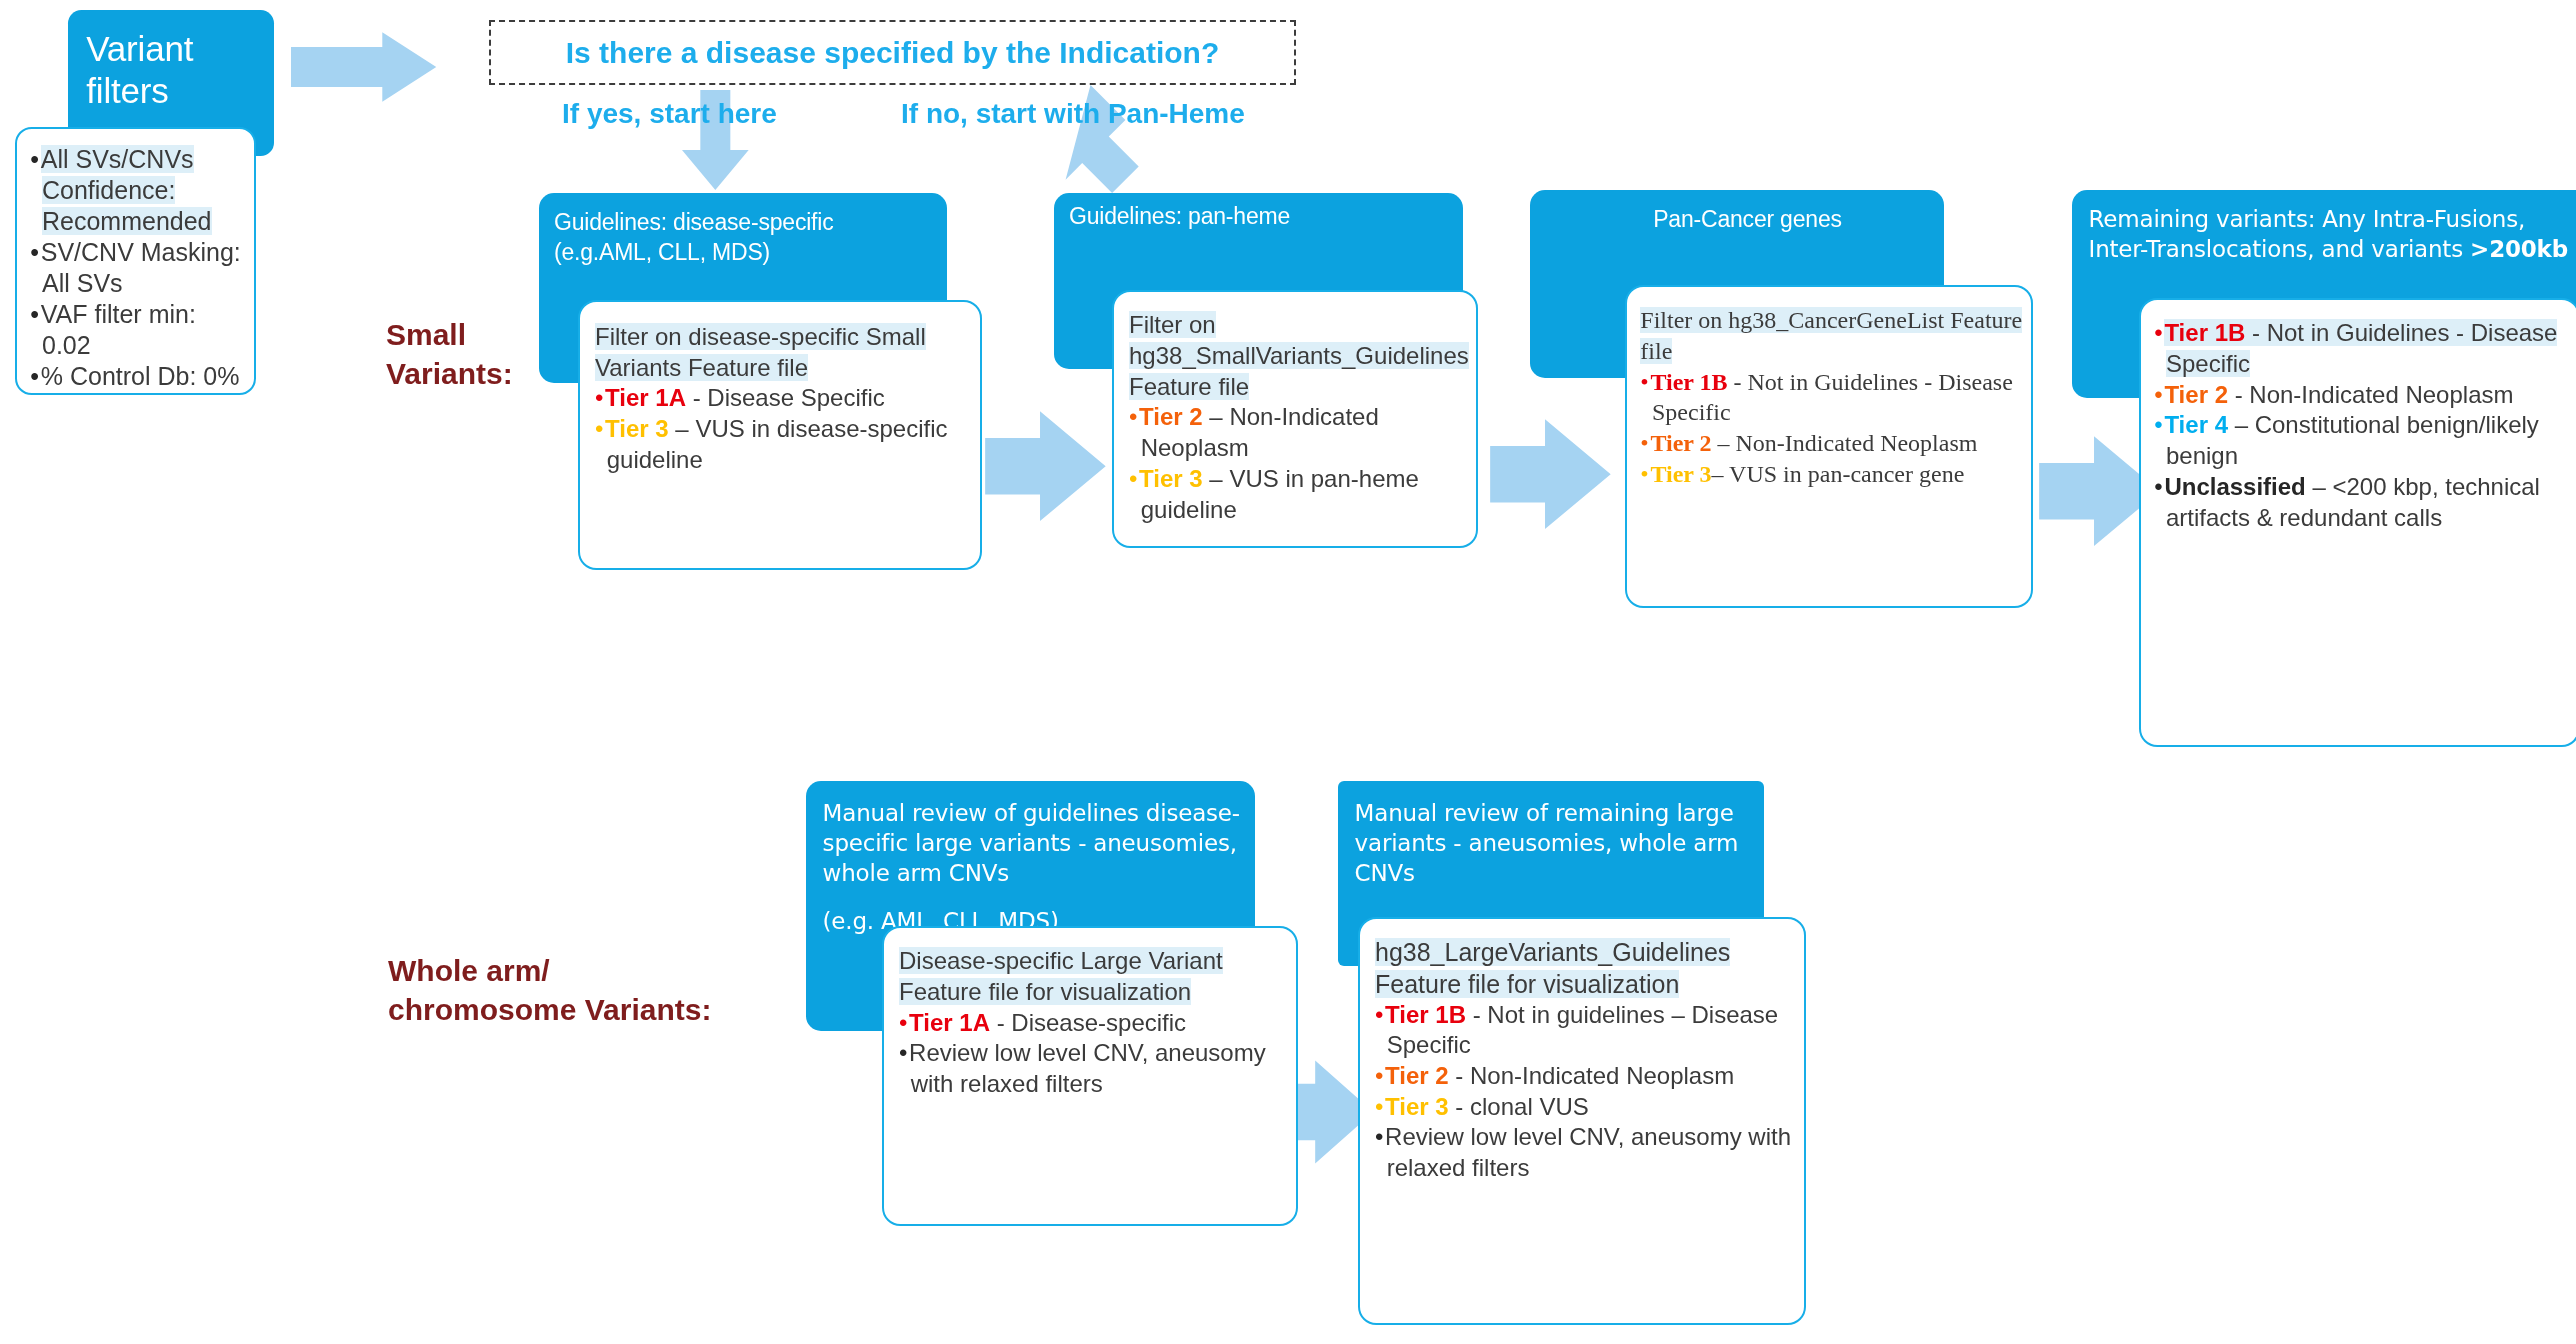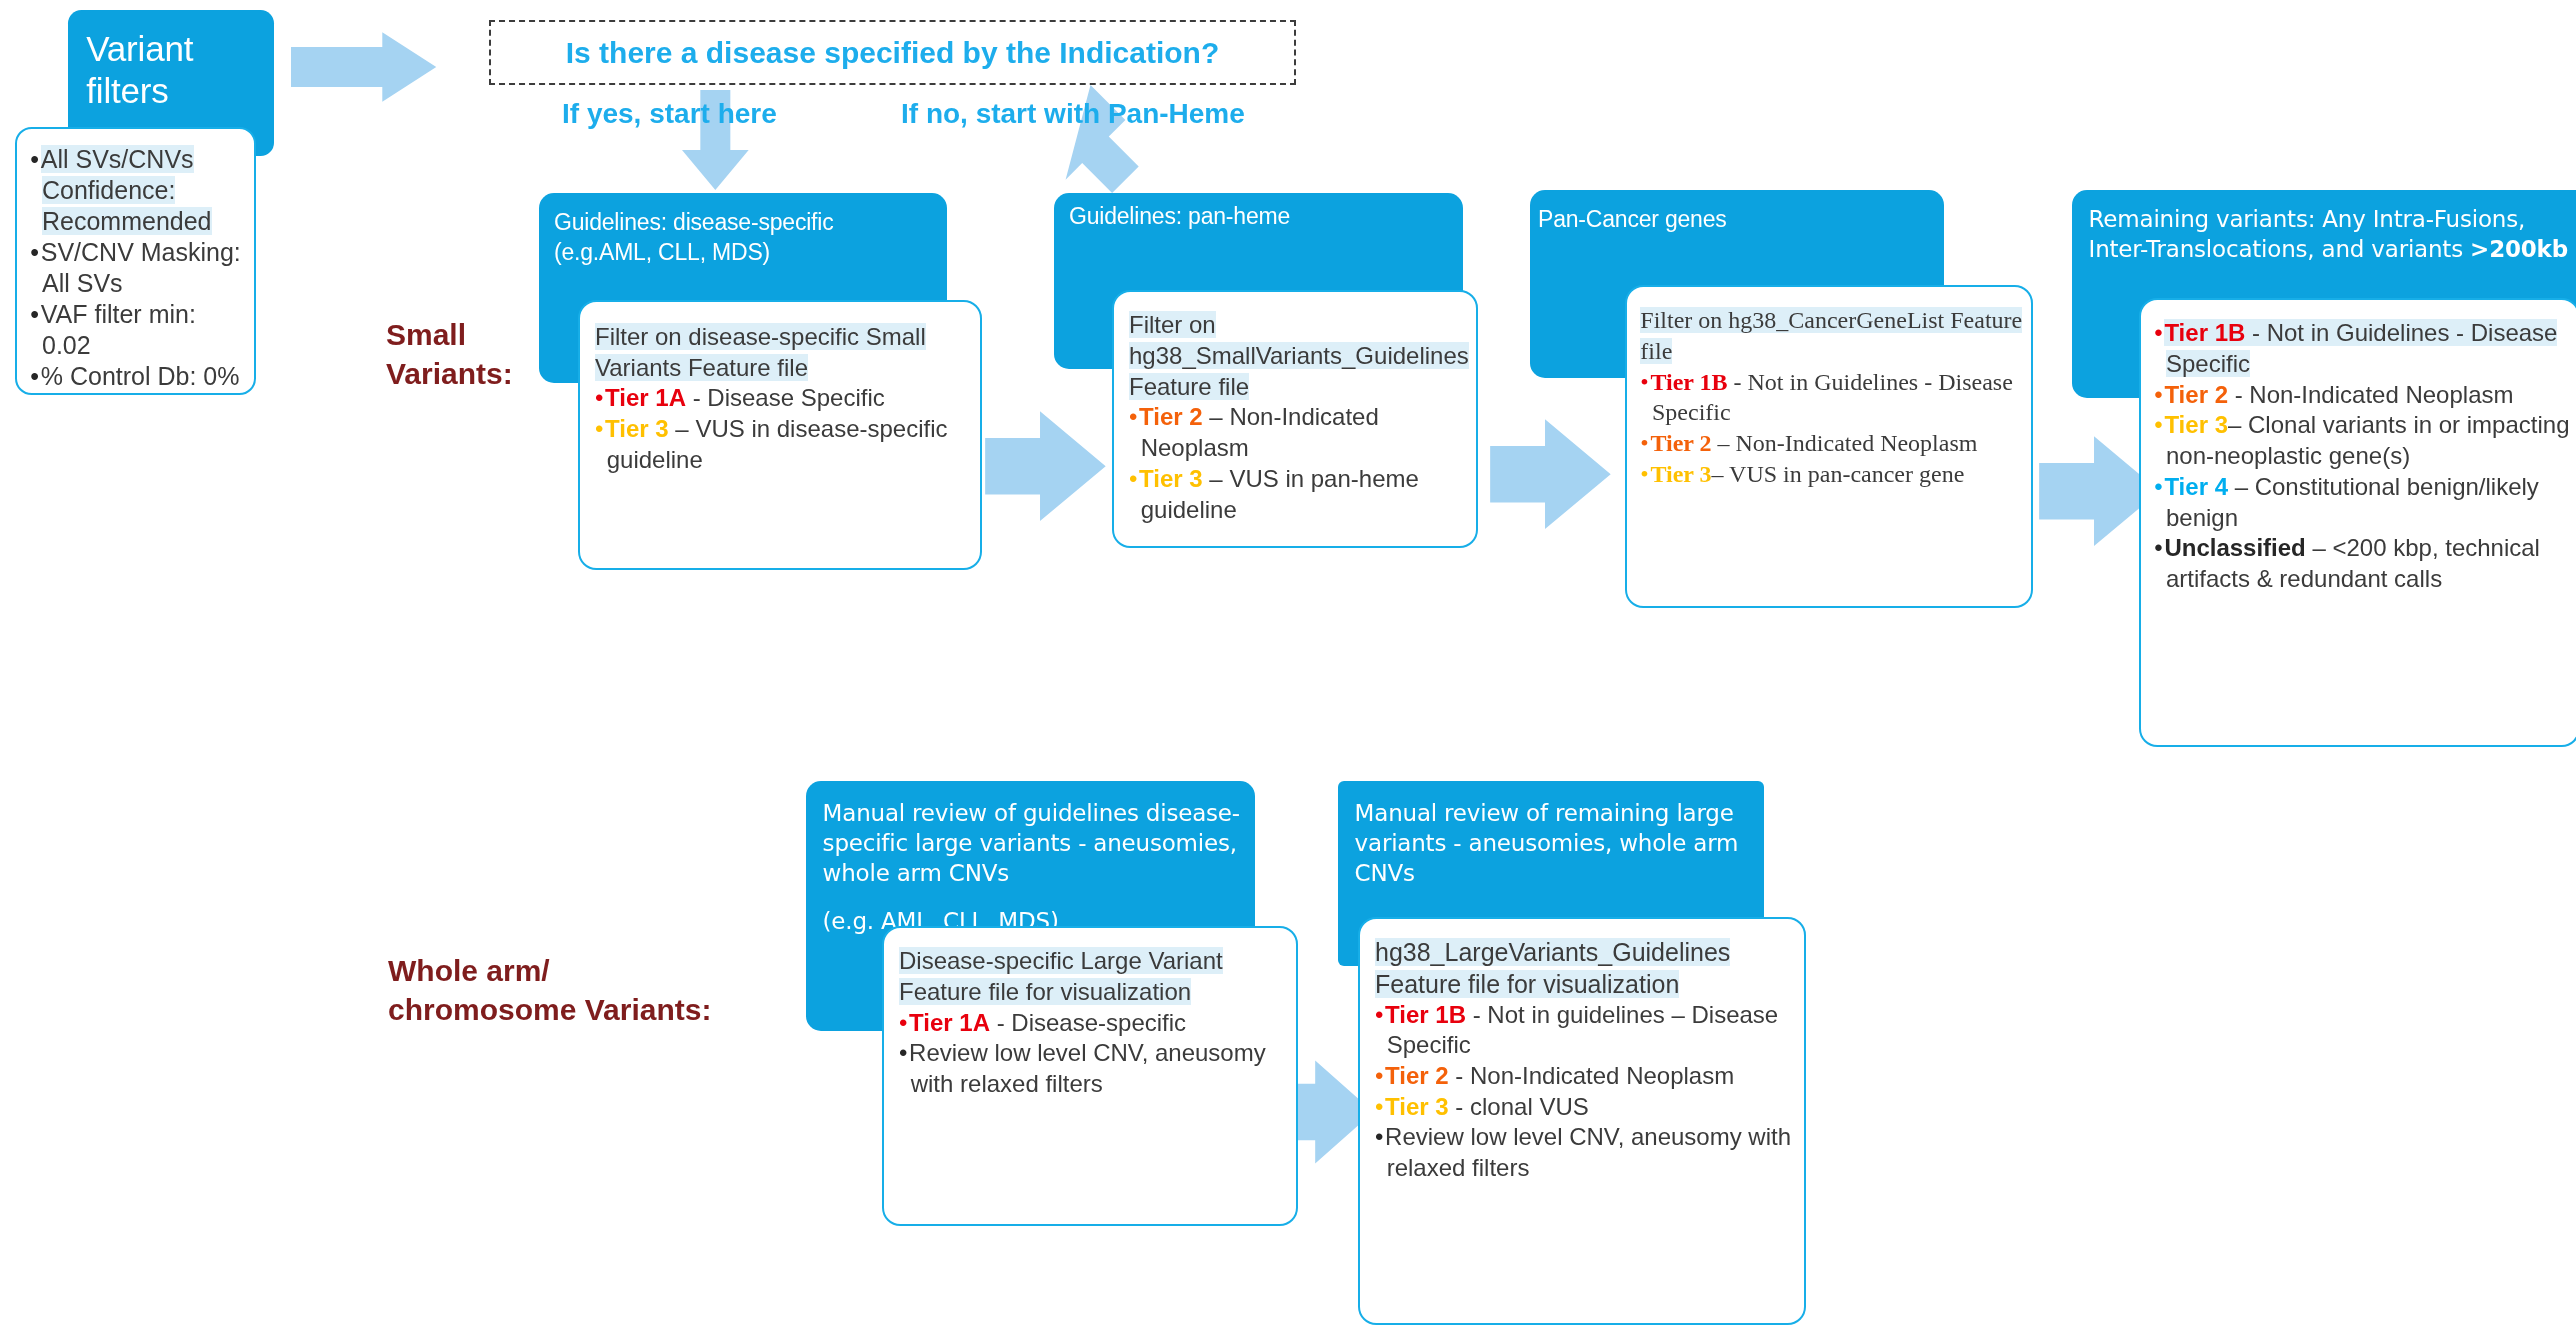--- a/index.html
+++ b/index.html
@@ -134,21 +134,21 @@
   #g1-head .hdr-txt { padding: 15px 10px 0 15px; }
   #g1-body { left: 578px; top: 300px; width: 404px; height: 270px;
              padding: 20px 11.7px 8.3px 15px; }
 
   #g2-head { left: 1054px; top: 193px; width: 409px; height: 176px; }
   #g2-head .hdr-txt { padding: 9px 10px 0 15px; }
   #g2-body { left: 1112px; top: 290px; width: 366px; height: 258px;
              padding: 18.3px 10px 8.3px 15px; }
 
   #g3-head { left: 1530px; top: 190px; width: 414px; height: 188px; }
-  #g3-head .hdr-txt { padding: 15px 10px 0 8px; }
+  #g3-head .hdr-txt { padding: 15px 10px 0 31px; text-align: center; }
   #g3-body { left: 1625px; top: 285px; width: 408px; height: 323px;
              padding: 18.3px 8.3px 8.3px 13.3px; font-family: Liberation Serif, serif; }
 
   #g4-head { left: 2072px; top: 190px; width: 524px; height: 208px; }
   #g4-head .hdr-txt { padding: 15px 11.7px 0 16.6px; }
   #g4-body { left: 2139px; top: 298px; width: 441px; height: 449px;
              padding: 18.3px 8.3px 8.3px 13.3px; }
 
   
   #b1-head { left: 806px; top: 781px; width: 449px; height: 250px; }
@@ -251,21 +251,20 @@
   </ul>
 </div>
 
 <div class="hdr" id="g4-head">
   <div class="hdr-txt"><span>Remaining variants: Any Intra-Fusions, Inter-Translocations, and variants <b>&gt;200kb</b></span></div>
 </div>
 <div class="body-card" id="g4-body">
   <ul class="tiers">
     <li class="b1"><span class="card-title"><span class="t1">Tier 1B</span><span> - Not in Guidelines - Disease Specific</span></span></li>
     <li class="b2"><span class="t2">Tier 2</span><span> - Non-Indicated Neoplasm</span></li>
-    <li class="b3"><span class="t3">Tier 3</span><span>– Clonal variants in or impacting non-neoplastic gene(s)</span></li>
     <li class="b4"><span class="t4">Tier 4</span><span> – Constitutional benign/likely benign</span></li>
     <li class="bk"><span class="tU">Unclassified</span><span> – &lt;200 kbp, technical artifacts &amp; redundant calls</span></li>
   </ul>
 </div>
 
 <div class="hdr" id="b1-head">
   <div class="hdr-txt">
     <div>Manual review of guidelines disease-specific large variants - aneusomies, whole arm CNVs</div>
     <div style="margin-top:18.3px">(e.g. AML, CLL, MDS)</div>
   </div>

